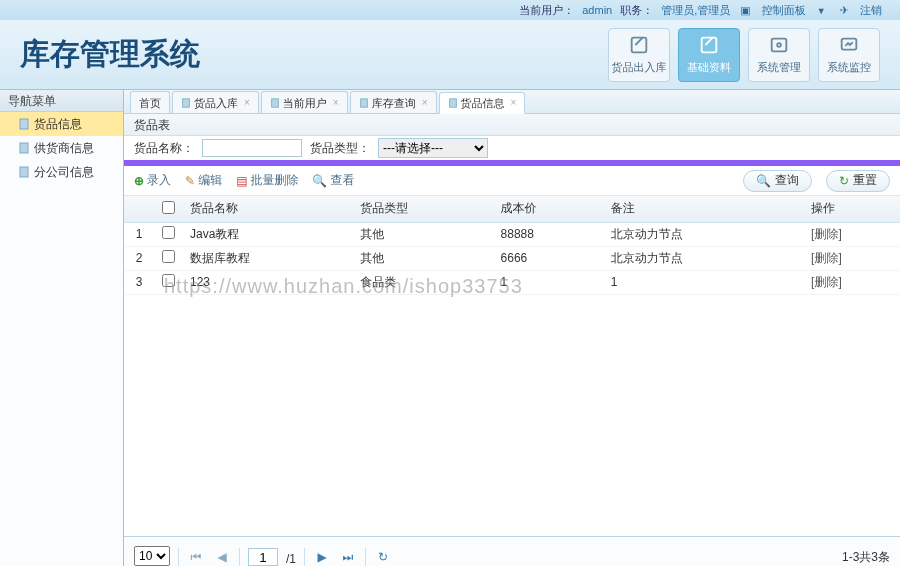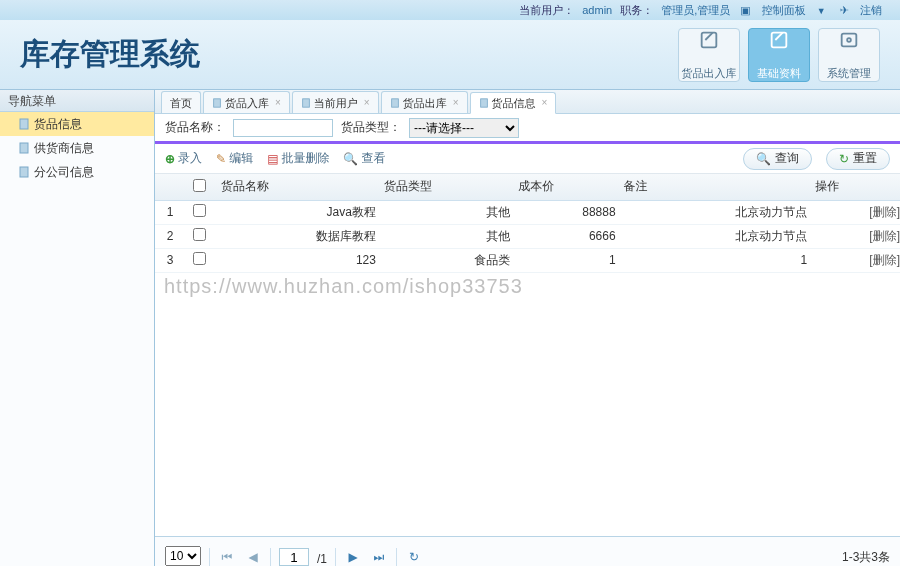--- a/index.html
+++ b/index.html
@@ -9,53 +9,53 @@
 .top-header { height: 20px; background: linear-gradient(#d4e9f6, #bfe0f2); display: flex; justify-content: flex-end; align-items: center; padding: 0 10px; font-size: 11px; color: #336; }
 .top-header span { margin: 0 4px; }
 .top-header .val { color: #2b6ca0; }
 .top-header .panel-btn, .top-header .logout-btn { margin-left: 2px; cursor: pointer; color: #2b6ca0; }
 .top-header .arrow { font-size: 9px; }
 
 
 .banner { height: 70px; background: linear-gradient(#e8f4fb, #d4e9f6); display: flex; align-items: center; justify-content: space-between; padding: 0 20px; border-bottom: 1px solid #9fc5de; }
 .banner-title { font-size: 30px; font-weight: bold; color: #1a4d7a; font-family: "SimHei", sans-serif; }
 .banner-buttons { display: flex; gap: 8px; }
-.banner-btn { width: 62px; height: 54px; background: #f0f6fa; border: 1px solid #b8d4e6; border-radius: 4px; display: flex; flex-direction: column; align-items: center; justify-content: space-between; cursor: pointer; font-size: 11px; color: #4a6d88; }
+.banner-btn { width: 62px; height: 54px; background: #f0f6fa; border: 1px solid #b8d4e6; border-radius: 4px; display: flex; flex-direction: column; align-items: center; justify-content: center; cursor: pointer; font-size: 11px; color: #4a6d88; }
 .banner-btn.active { background: #7fc5e8; color: #fff; border-color: #5aaed6; }
 .banner-btn svg { width: 22px; height: 22px; margin-bottom: 4px; }
 
 
 .main { display: flex; height: 476px; }
-.sidebar { width: 155px; background: #fafcfe; border-right: 1px solid #9fc5de; }
+.sidebar { width: 124px; background: #fafcfe; border-right: 1px solid #9fc5de; }
 .sidebar-header { height: 22px; line-height: 22px; background: linear-gradient(#e8f0f6, #d8e6f0); border-bottom: 1px solid #b8d4e6; padding-left: 8px; font-size: 12px; color: #444; }
 .sidebar-item { height: 24px; line-height: 24px; padding-left: 18px; cursor: pointer; display: flex; align-items: center; gap: 4px; }
 .sidebar-item.active { background: #ffeaa0; }
 .sidebar-item .doc-icon { width: 12px; height: 12px; }
 
 .content { flex: 1; display: flex; flex-direction: column; }
 .tabs { height: 24px; background: linear-gradient(#f0f6fa, #e0ecf4); border-bottom: 1px solid #b8d4e6; display: flex; padding-left: 6px; }
 .tab { height: 22px; line-height: 22px; padding: 0 8px; border: 1px solid #b8d4e6; border-bottom: none; background: #f4f8fb; margin-right: 2px; margin-top: 1px; font-size: 11px; cursor: pointer; display: flex; align-items: center; gap: 3px; border-radius: 3px 3px 0 0; }
 .tab.active { background: #fff; border-bottom: 1px solid #fff; position: relative; top: 1px; }
 .tab .close-x { color: #aaa; font-size: 10px; margin-left: 3px; }
 
 .panel-title { height: 22px; line-height: 22px; padding-left: 10px; background: linear-gradient(#f4f8fb, #e8f0f6); border-bottom: 1px solid #cde0ee; font-size: 12px; }
 
-.search-row { height: 30px; display: flex; align-items: center; padding: 0 10px; gap: 8px; border-bottom: 3px solid #8b5cf6; }
+.search-row { height: 30px; display: flex; align-items: center; padding: 0 10px; gap: 8px; border-bottom: 6px solid #8b5cf6; }
 .search-row label { font-size: 12px; }
 .search-row input[type=text] { width: 100px; height: 18px; border: 1px solid #aaccdd; }
 .search-row select { width: 110px; height: 20px; border: 1px solid #aaccdd; font-size: 12px; }
 
 .toolbar { height: 30px; display: flex; align-items: center; padding: 0 10px; gap: 14px; border-bottom: 1px solid #e0e8ee; }
 .toolbar .tbtn { display: flex; align-items: center; gap: 3px; cursor: pointer; color: #4a6d88; font-size: 12px; }
 .toolbar .spacer { flex: 1; }
 .toolbar .rbtn { height: 22px; padding: 0 12px; border: 1px solid #b8d4e6; border-radius: 11px; background: linear-gradient(#fdfefe, #e8f0f6); display: flex; align-items: center; gap: 4px; cursor: pointer; font-size: 12px; }
 
 .table { width: 100%; border-collapse: collapse; }
 .table th { height: 26px; background: linear-gradient(#f6f9fb, #e8f0f6); border-bottom: 1px solid #cde0ee; text-align: left; padding-left: 8px; font-weight: normal; font-size: 12px; margin-top: 24px; }
-.table td { height: 24px; border-bottom: 1px solid #eef4f8; padding-left: 8px; font-size: 12px; text-align: right; }
+.table td { height: 24px; border-bottom: 1px solid #eef4f8; padding-left: 8px; font-size: 12px; }
 .table .numcol { width: 30px; text-align: center; padding-left: 0; }
 .table .chkcol { width: 28px; text-align: center; padding-left: 0; }
 .table .op { color: #555; cursor: pointer; }
 
 .watermark { position: absolute; top: 275px; left: 164px; font-size: 20px; color: rgba(140,140,140,0.55); font-family: Liberation Sans, sans-serif; pointer-events: none; letter-spacing: 1px; }
 
 .footer { height: 30px; border-top: 1px solid #b8d4e6; display: flex; align-items: flex-end; padding: 0 10px; gap: 8px; background: #fafcfe; }
 .footer select { height: 20px; font-size: 12px; }
 .footer .pbtn { width: 18px; height: 18px; display: flex; align-items: center; justify-content: center; cursor: pointer; color: #8aaac0; }
 .footer .pbtn.enabled { color: #3a7db0; }
@@ -102,20 +102,27 @@
         </svg>
       <span>基础资料</span>
     </div>
     <div class="banner-btn">
       <svg viewBox="0 0 24 24" fill="none" stroke="#6a8aa0" stroke-width="2">
           <rect x="4" y="5" width="16" height="14" rx="2"></rect>
           <circle cx="12" cy="12" r="2"></circle>
         </svg>
       <span>系统管理</span>
     </div>
+    <div class="banner-btn">
+      <svg viewBox="0 0 24 24" fill="none" stroke="#6a8aa0" stroke-width="2">
+          <rect x="4" y="5" width="16" height="12" rx="2"></rect>
+          <path d="M8 13l3-3 2 2 3-3"></path>
+        </svg>
+      <span>系统监控</span>
+    </div>
   </div>
 </div>
 
 <div class="main">
   <div class="sidebar">
     <div class="sidebar-header">导航菜单</div>
     <div class="sidebar-item active">
       <svg class="doc-icon" viewBox="0 0 12 12">
           <rect x="2" y="1" width="8" height="10" fill="#b8d4e6" stroke="#7aa8c8"></rect>
         </svg>
@@ -151,32 +158,33 @@
           <svg width="10" height="10" class="doc-icon" viewBox="0 0 12 12">
             <rect x="2" y="1" width="8" height="10" fill="#b8d4e6" stroke="#7aa8c8"></rect>
           </svg>
           <span>当前用户</span>
           <span class="close-x">×</span>
         </div>
       <div class="tab">
           <svg width="10" height="10" class="doc-icon" viewBox="0 0 12 12">
             <rect x="2" y="1" width="8" height="10" fill="#b8d4e6" stroke="#7aa8c8"></rect>
           </svg>
-          <span>货品出库</span>
+          <span>库存查询</span>
           <span class="close-x">×</span>
         </div>
       <div class="tab active">
           <svg width="10" height="10" class="doc-icon" viewBox="0 0 12 12">
             <rect x="2" y="1" width="8" height="10" fill="#b8d4e6" stroke="#7aa8c8"></rect>
           </svg>
           <span>货品信息</span>
           <span class="close-x">×</span>
         </div>
     </div>
 
+    <div class="panel-title">货品表</div>
 
     <div class="search-row">
       <label>货品名称：</label>
       <input type="text" style="">
       <label>货品类型：</label>
       <select>
         <option>---请选择---</option>
       </select>
     </div>
 

